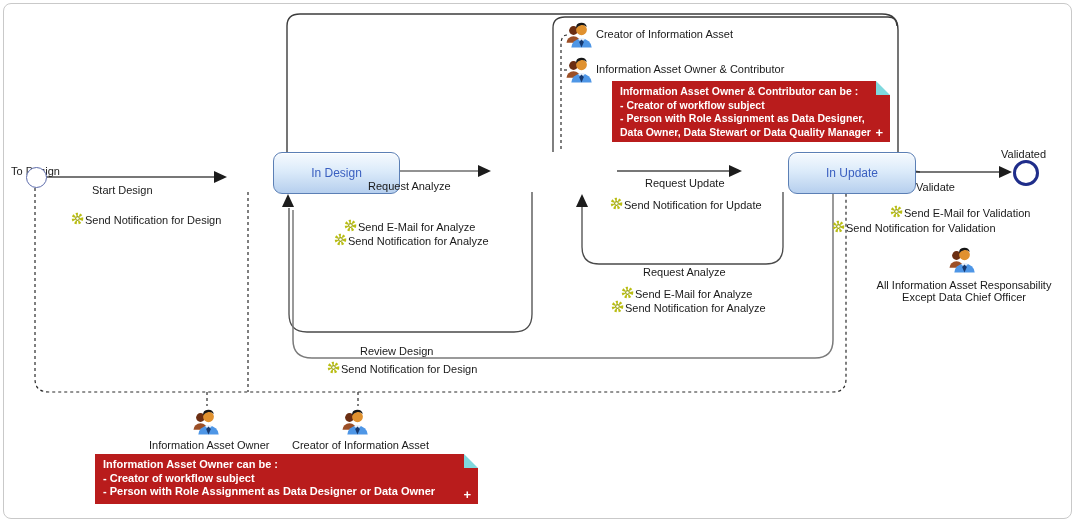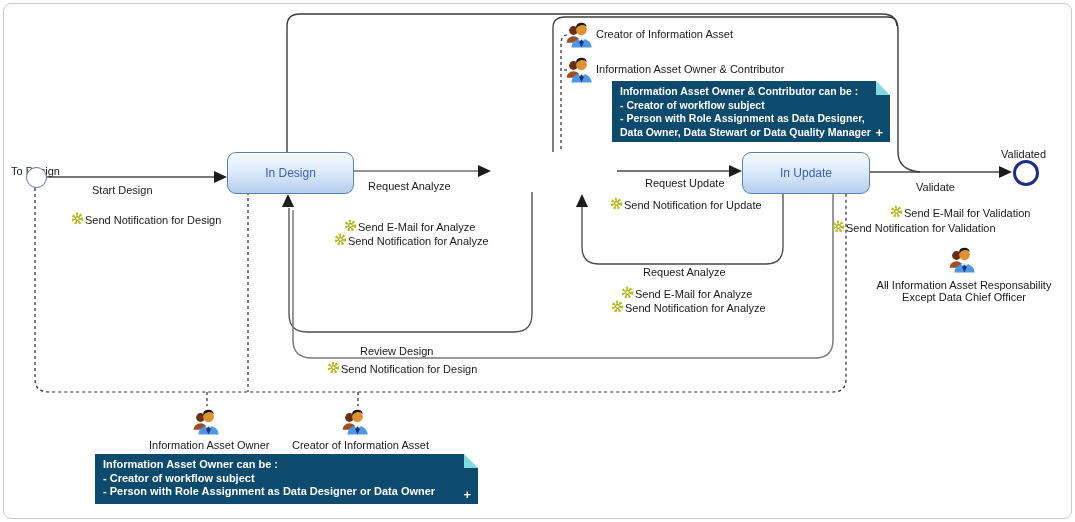--- a/index.html
+++ b/index.html
@@ -5,26 +5,26 @@
   html,body{margin:0;padding:0;background:#ffffff;}
   .stage{position:relative;width:1075px;height:522px;background:#fff;
          font-family:"Liberation Sans",sans-serif;color:#1a1a1a;overflow:hidden;}
   .frame{position:absolute;left:3px;top:3px;right:3px;bottom:3px;
          border:1px solid #c9c9c9;border-radius:8px;}
   svg.edges{position:absolute;left:0;top:0;}
   .lbl{position:absolute;font-size:11px;white-space:nowrap;}
   .state{position:absolute;width:125px;height:40px;border:1.5px solid #5b7fb5;border-radius:9px;
          background:linear-gradient(to bottom,#f6fafe 0%,#dcebfa 45%,#b6cfee 100%);
          color:#3a5fc0;font-size:12px;display:flex;align-items:center;justify-content:center;
-         box-shadow:inset 0 1px 0 #ffffff;}
+         box-shadow:inset 0 1px 0 #ffffff;margin-left:46px;}
   .startnode{position:absolute;width:19px;height:19px;border:1.5px solid #5c6bab;border-radius:50%;background:#fff;}
   .endnode{position:absolute;width:20px;height:20px;border:3.5px solid #1f2d8a;border-radius:50%;background:#fff;}
   .gear-row{position:absolute;display:flex;align-items:center;gap:1px;font-size:11px;white-space:nowrap;}
   .person{position:absolute;width:30px;height:30px;}
-  .note{position:absolute;background:#0c4a6e;color:#ffffff;font-weight:bold;font-size:10.5px;
+  .note{position:absolute;background:#b91c1c;color:#ffffff;font-weight:bold;font-size:10.5px;
         padding:4px 8px;line-height:13.5px;}
   .note::before{content:"";position:absolute;top:0;right:0;width:0;height:0;
         border-width:0 14px 14px 0;border-style:solid;border-color:#ffffff #ffffff #7fd9de #7fd9de;}
   .note .plus{position:absolute;right:7px;bottom:3px;font-size:13px;font-weight:bold;cursor:pointer;}
   .note div{white-space:nowrap;}
   .centered{text-align:center;}
 </style>
 </head>
 <body>
 

